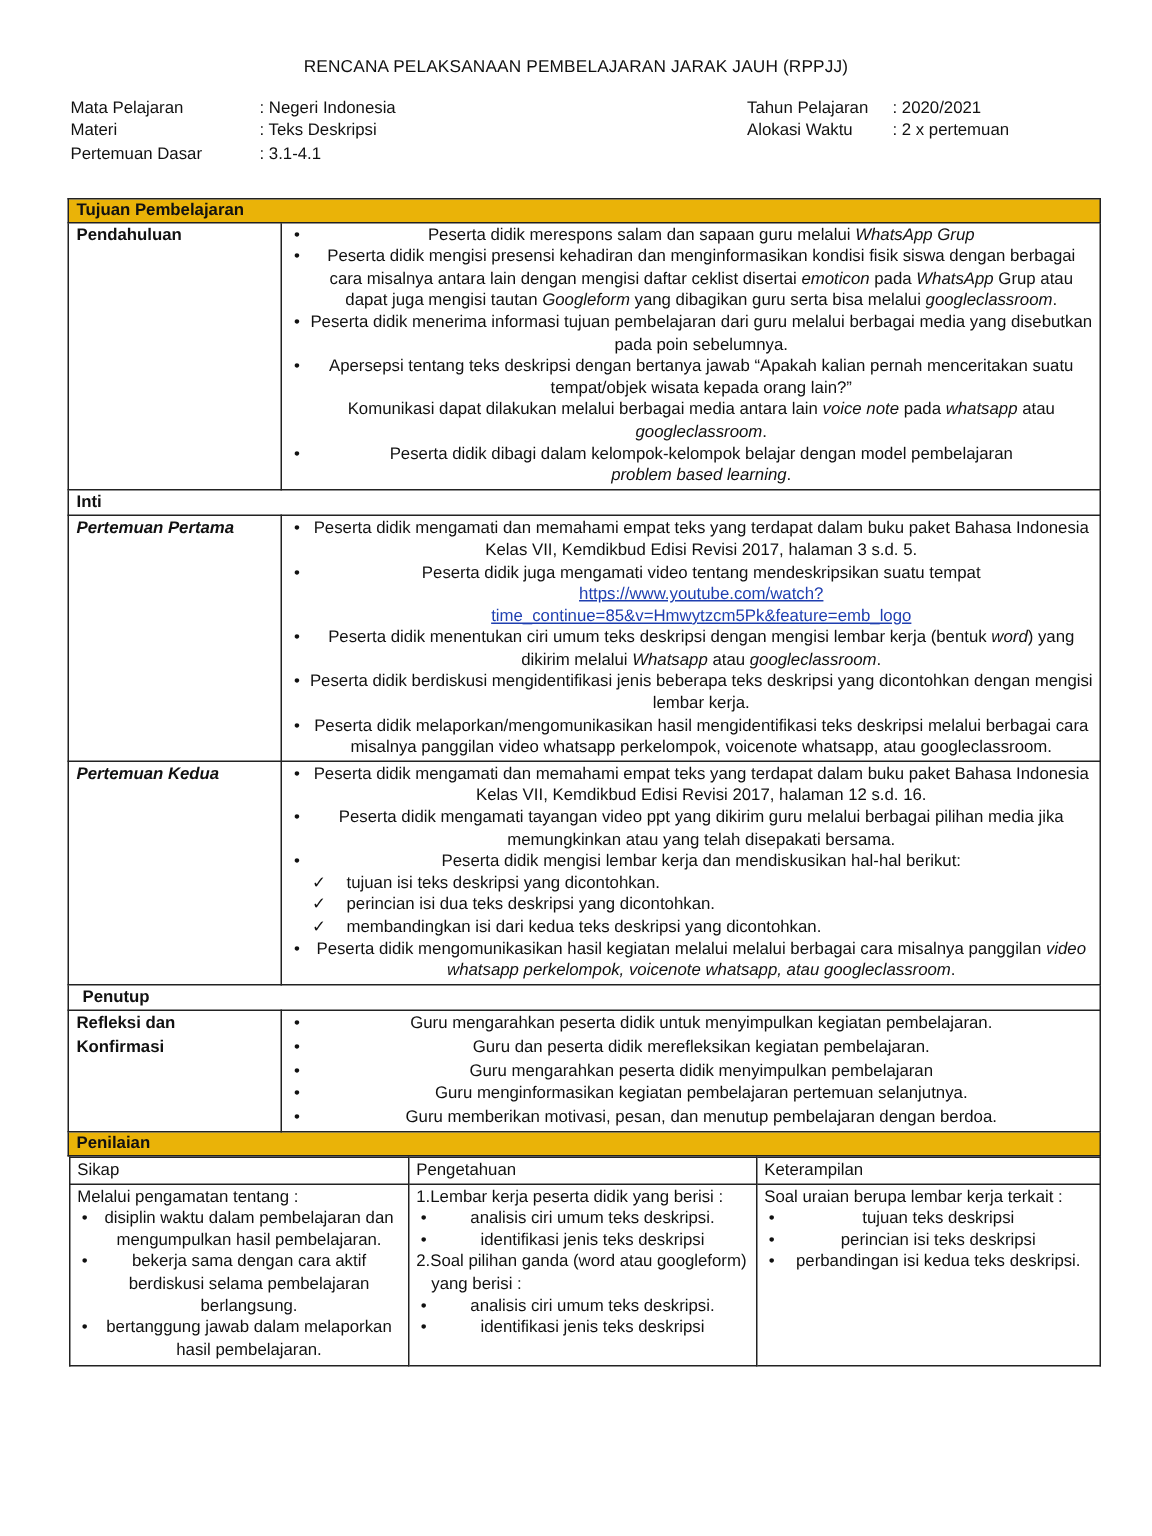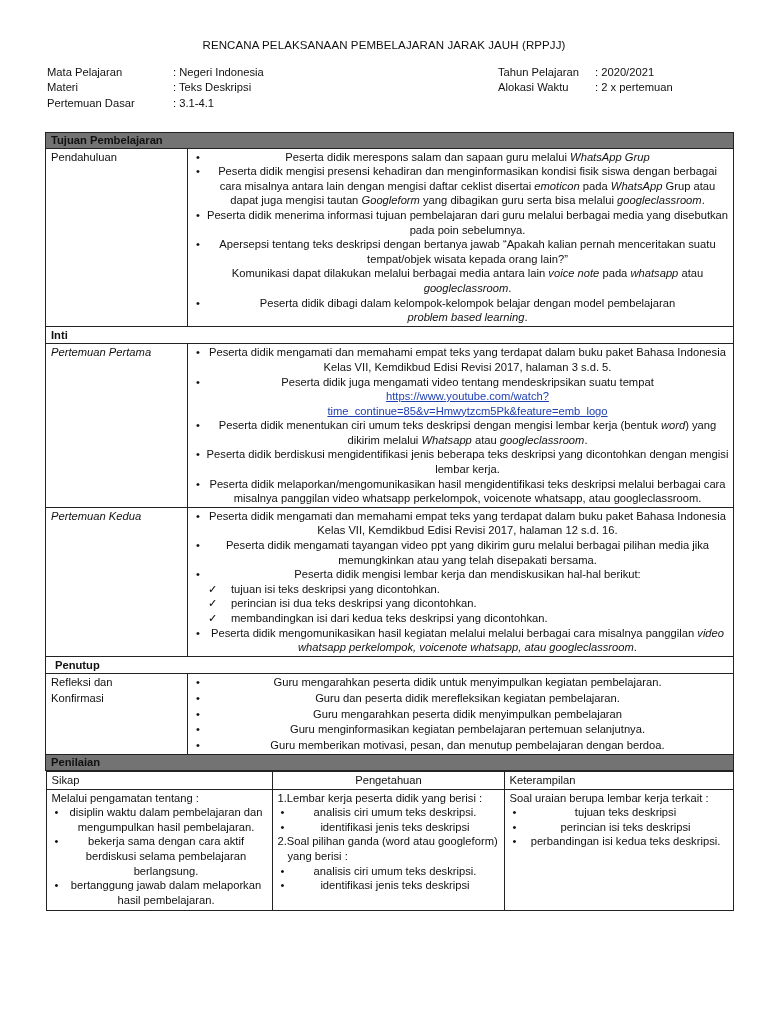--- a/index.html
+++ b/index.html
@@ -19,23 +19,23 @@
   .meta-rlabel { width: 97px; }
   .meta-rvalue { }
 
   table.rpp {
     position: absolute; top: 132px; left: 45px; width: 689px;
     border-collapse: collapse; table-layout: fixed;
   }
   table.rpp td {
     border: 1px solid #222; vertical-align: top; padding: 1px 4px 1px 5px;
   }
-  table.rpp tr.head td { background: #737373; font-weight: bold; padding-top: 0; padding-bottom: 0; }
+  table.rpp tr.head td { background: #eab308; font-weight: bold; padding-top: 0; padding-bottom: 0; }
   table.rpp tr.subhead td { font-weight: bold; }
-  .left-col { width: 132px; font-weight: normal; }
+  .left-col { width: 132px; font-weight: bold; }
   .italic { font-style: italic; }
   ul.bul { margin: 0; padding-left: 13px; list-style: none; text-align: center; }
   ul.bul > li { position: relative; margin: 0; }
   ul.bul > li::before {
     content: "\2022"; position: absolute; left: -10px; top: 0;
   }
   ul.chk { margin: 0; padding-left: 38px; list-style: none; }
   ul.chk > li { position: relative; }
   ul.chk > li .chk-icon { position: absolute; left: -23px; }
   a.link { color: #1f3fb0; text-decoration: underline; }
@@ -144,21 +144,21 @@
     <td colspan="2" style="padding:0; border:none;">
       <table class="rpp-inner" style="width:100%; border-collapse:collapse; table-layout:fixed;">
         <colgroup>
           <col style="width:226px">
           <col style="width:232px">
           <col>
         </colgroup>
         <tbody>
               <tr>
           <td style="border:1px solid #222; padding:1px 4px 1px 5px;">Sikap</td>
-          <td style="border:1px solid #222; padding:1px 4px 1px 5px;text-align:center;">Pengetahuan</td>
+          <td style="border:1px solid #222; padding:1px 4px 1px 5px;">Pengetahuan</td>
           <td style="border:1px solid #222; padding:1px 4px 1px 5px;">Keterampilan</td>
         </tr>
         <tr>
           <td style="border:1px solid #222; padding:1px 4px 3px 5px; vertical-align:top;">
             <div>Melalui pengamatan tentang :</div>
             <ul class="bul">
               <li>disiplin waktu dalam pembelajaran dan mengumpulkan hasil pembelajaran.</li>
               <li>bekerja sama dengan cara aktif berdiskusi selama pembelajaran berlangsung.</li>
               <li>bertanggung jawab dalam melaporkan hasil pembelajaran.</li>
             </ul>

